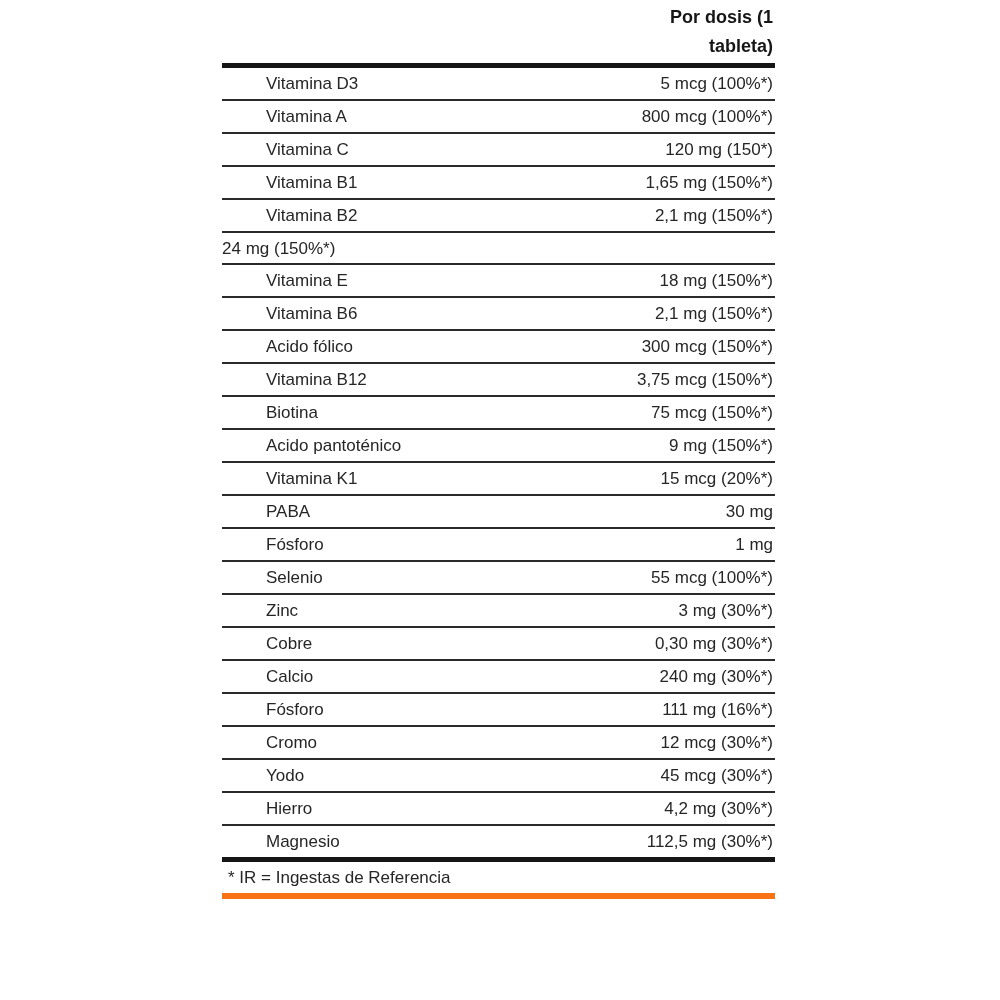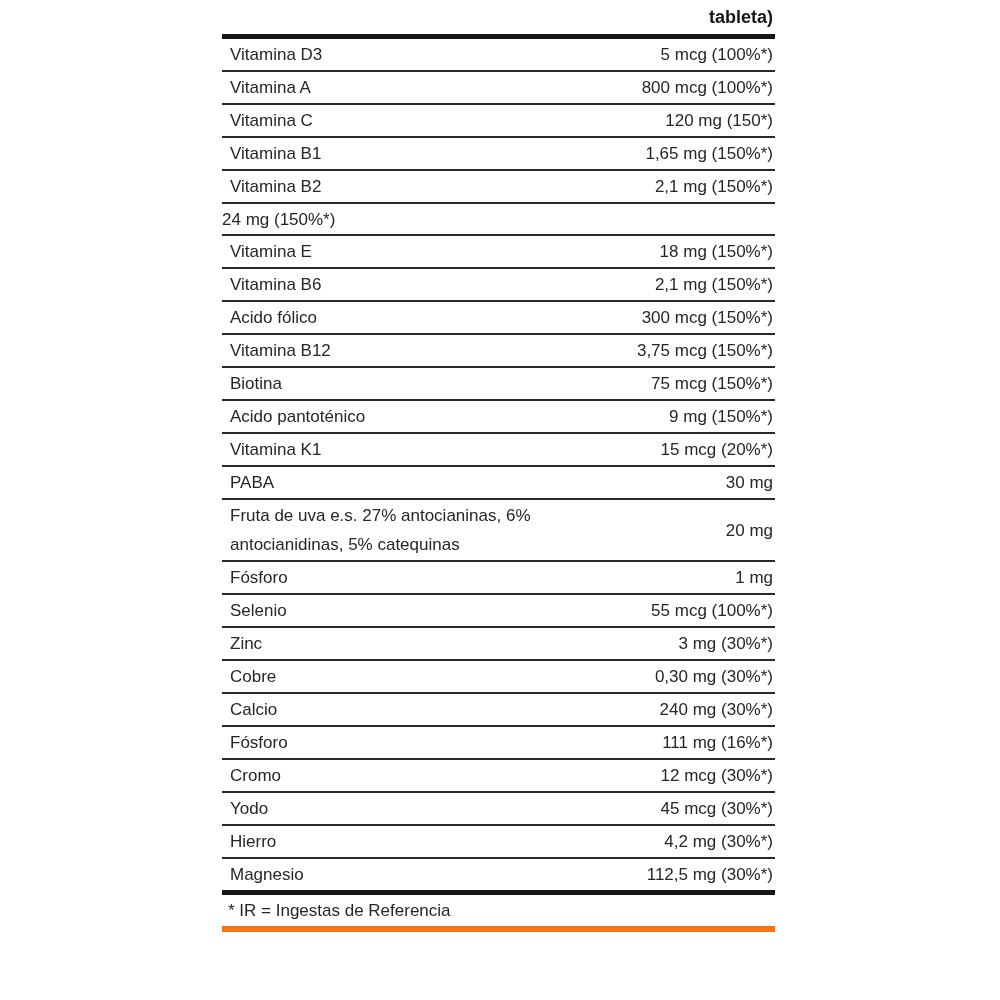--- a/index.html
+++ b/index.html
@@ -42,20 +42,21 @@
     font-size: 17px;
   }
   .row + .row {
     border-top: 2px solid #2a2a2a;
   }
   .cell-name {
     text-align: left;
     max-width: 360px;
     line-height: 29px;
     padding: 1px 0 1px 8px;
+    margin-left: 36px;
   }
   .cell-value {
     text-align: right;
     white-space: nowrap;
     line-height: 29px;
     padding-right: 2px;
   }
   .table-footer {
     display: flex;
     align-items: center;
@@ -65,20 +66,21 @@
     padding-left: 6px;
   }
 </style>
 </head>
 <body>
 
 <div class="sheet">
   <div class="nutrition-table">
 
     <div class="table-header">
+      <div>Por dosis (1</div>
       <div>tableta)</div>
     </div>
 
     <div class="rows" id="rows">
         <div class="row">
           <span class="cell-name">Vitamina D3</span>
           <span class="cell-value">5 mcg (100%*)</span>
         </div>
         <div class="row">
           <span class="cell-name">Vitamina A</span>
@@ -125,24 +127,20 @@
         </div>
         <div class="row">
           <span class="cell-name">Vitamina K1</span>
           <span class="cell-value">15 mcg (20%*)</span>
         </div>
         <div class="row">
           <span class="cell-name">PABA</span>
           <span class="cell-value">30 mg</span>
         </div>
         <div class="row">
-          <span class="cell-name">Fruta de uva e.s. 27% antocianinas, 6% antocianidinas, 5% catequinas</span>
-          <span class="cell-value">20 mg</span>
-        </div>
-        <div class="row">
           <span class="cell-name">Fósforo</span>
           <span class="cell-value">1 mg</span>
         </div>
         <div class="row">
           <span class="cell-name">Selenio</span>
           <span class="cell-value">55 mcg (100%*)</span>
         </div>
         <div class="row">
           <span class="cell-name">Zinc</span>
           <span class="cell-value">3 mg (30%*)</span>

